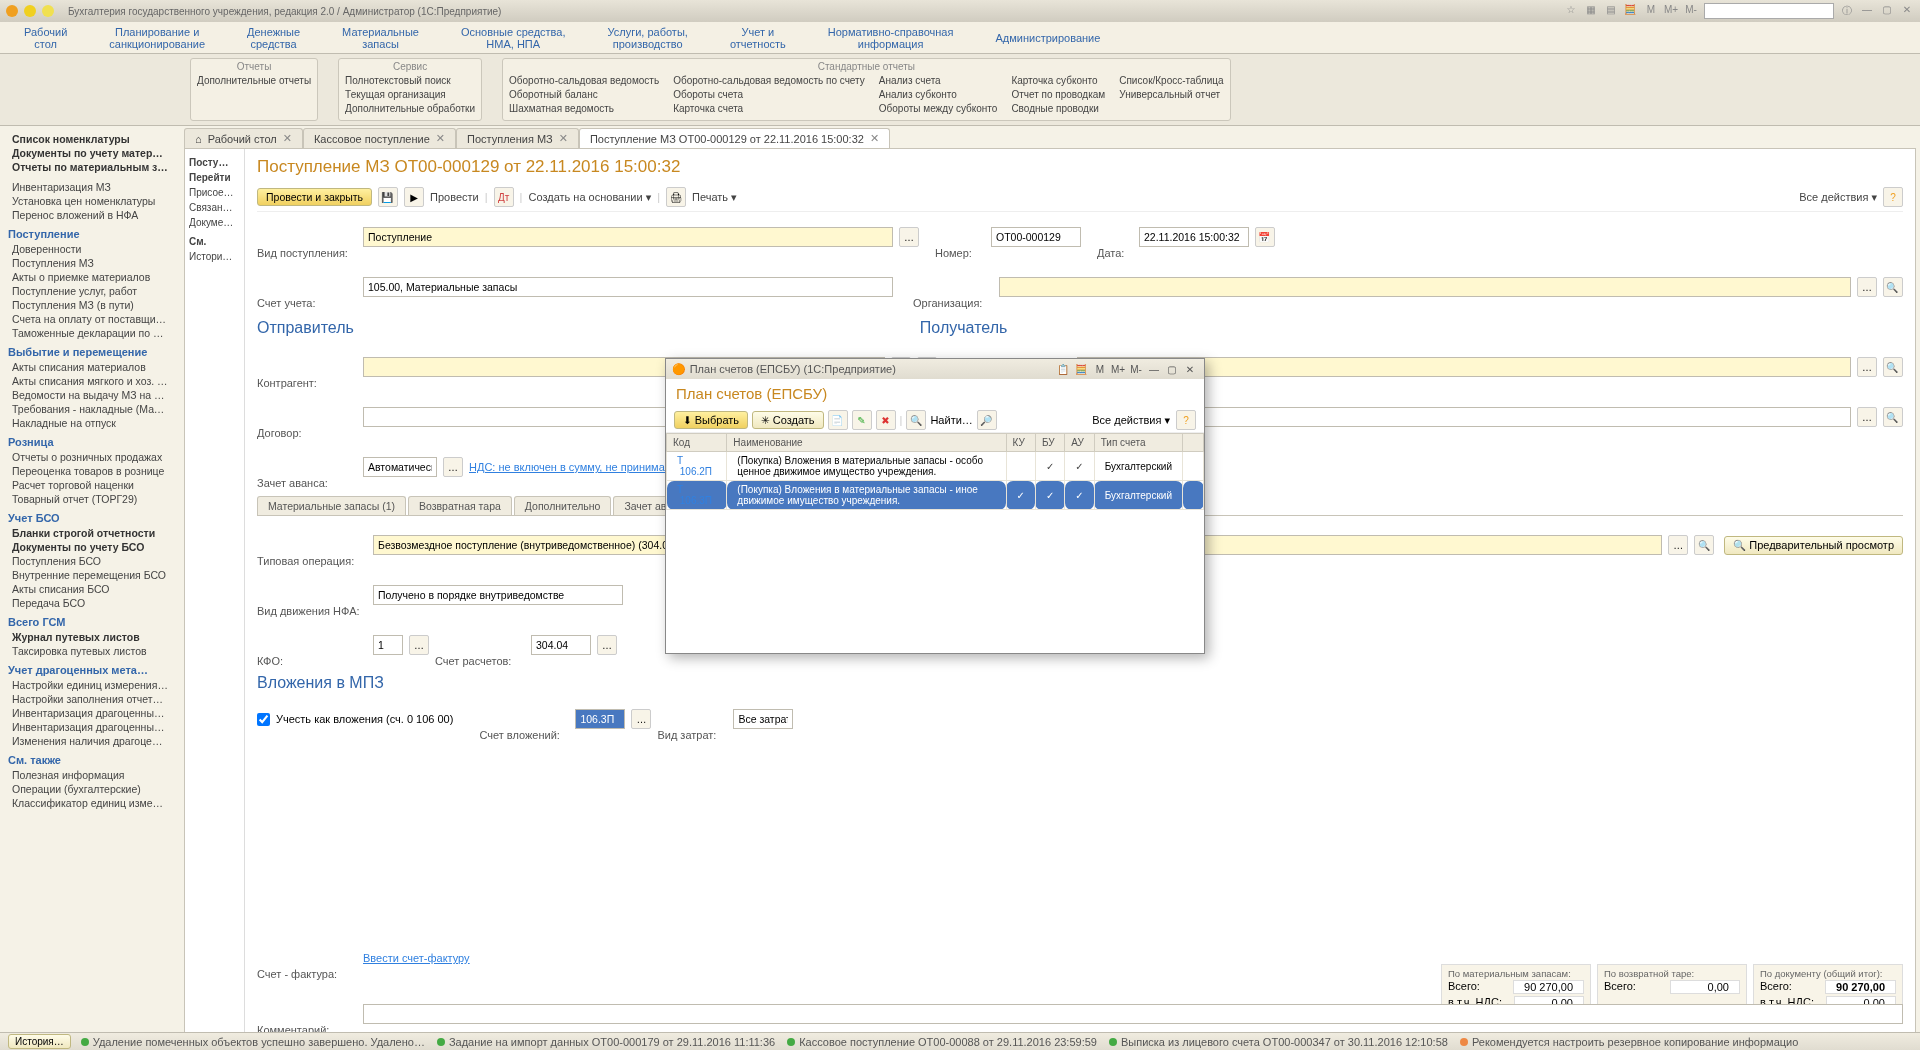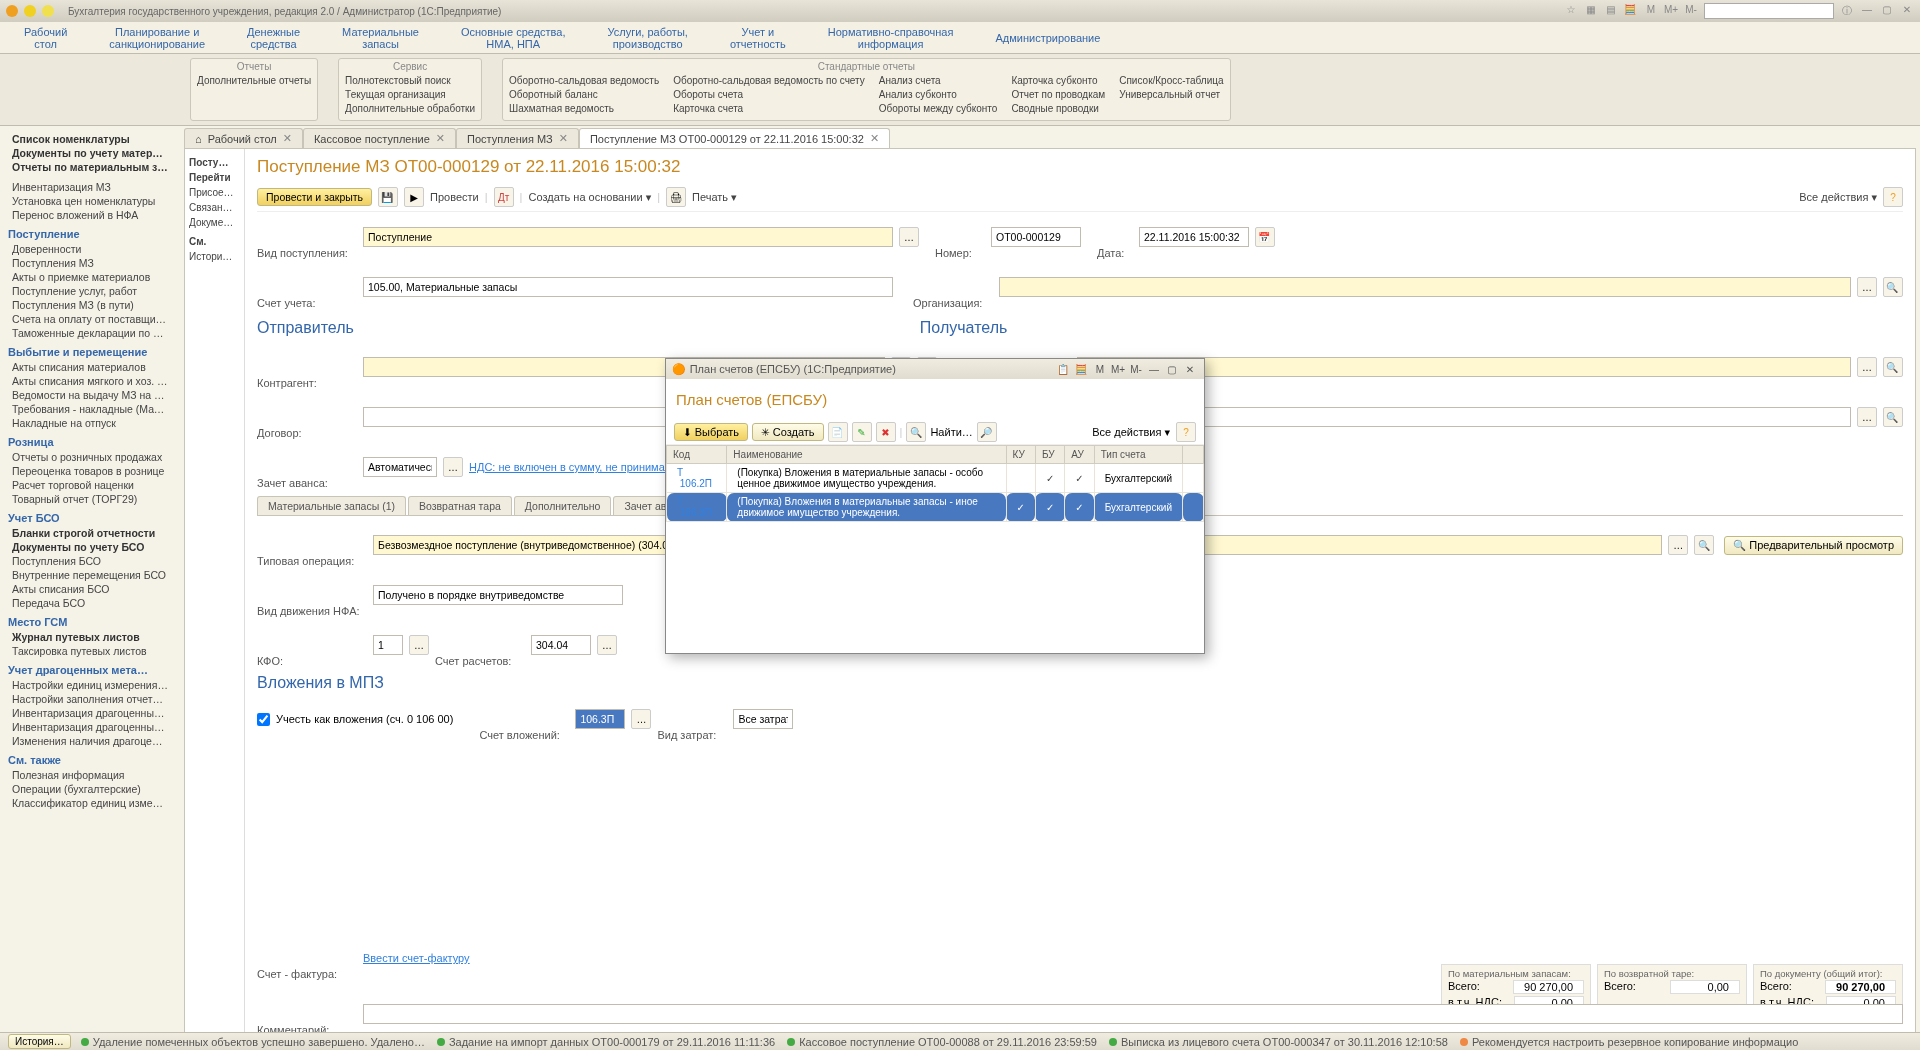--- a/index.html
+++ b/index.html
@@ -49,21 +49,21 @@
 .totals{position:absolute;bottom:28px;right:12px;display:flex;gap:6px;}
 .totals .tc{border:1px solid #ddd;background:#f8f4e8;padding:3px 6px;width:150px;}
 .totals .tc .th{color:#666;font-size:9.5px;}
 .totals .tc .r{display:flex;justify-content:space-between;font-size:10px;padding:1px 0;}
 .totals .tc .r span:last-child{background:#fff;border:1px solid #ddd;padding:0 10px;min-width:70px;text-align:right;}
 .totals .tc .rb span:last-child{font-weight:bold;}
 .popup{position:absolute;left:665px;top:358px;width:540px;height:296px;background:#fff;border:1px solid #888;box-shadow:4px 4px 12px rgba(0,0,0,0.3);display:flex;flex-direction:column;z-index:100;}
 .popup .pt{height:20px;background:linear-gradient(#f0ece0,#e0dcd0);display:flex;align-items:center;padding:0 6px;gap:4px;font-size:10.5px;color:#555;}
 .popup .pt .r{margin-left:auto;display:flex;gap:2px;}
 .popup .pt .r span{width:16px;text-align:center;font-size:10px;cursor:pointer;}
-.popup .ptitle{color:#c88820;font-size:15px;padding:12px 10px;}
+.popup .ptitle{color:#c88820;font-size:15px;padding:6px 10px;}
 .popup .pbar{display:flex;align-items:center;gap:4px;padding:2px 8px;border-bottom:1px solid #eee;}
 .popup .pbar .r{margin-left:auto;display:flex;gap:6px;align-items:center;}
 .ptable{flex:1;overflow:auto;}
 .ptable table{width:100%;border-collapse:collapse;}
 .ptable th{background:#f0ece0;border:1px solid #d0ccc0;padding:3px 6px;font-size:10px;font-weight:normal;color:#555;text-align:left;}
 .ptable td{border:1px solid #e8e4d8;padding:3px 10px;font-size:10px;}
 .ptable tr.sel2 td{background:#4878c0;color:#fff;border-radius:7px;}
 .chk{color:#444;}
 .statusbar{position:fixed;bottom:0;left:0;right:0;height:18px;background:linear-gradient(#f0ece0,#e0dcd0);border-top:1px solid #c0bcb0;display:flex;align-items:center;gap:10px;padding:0 8px;font-size:10px;color:#555;}
 .statusbar .si{display:flex;align-items:center;gap:4px;white-space:nowrap;overflow:hidden;}
@@ -183,21 +183,21 @@
       <a>Переоценка товаров в рознице</a>
       <a>Расчет торговой наценки</a>
       <a>Товарный отчет (ТОРГ29)</a>
       <div class="grp">Учет БСО</div>
       <a class="b">Бланки строгой отчетности</a>
       <a class="b">Документы по учету БСО</a>
       <a>Поступления БСО</a>
       <a>Внутренние перемещения БСО</a>
       <a>Акты списания БСО</a>
       <a>Передача БСО</a>
-      <div class="grp">Место ГСМ</div>
+      <div class="grp">Всего ГСМ</div>
       <a class="b">Журнал путевых листов</a>
       <a>Таксировка путевых листов</a>
       <div class="grp">Учет драгоценных мета…</div>
       <a>Настройки единиц измерения …</a>
       <a>Настройки заполнения отчето…</a>
       <a>Инвентаризация драгоценных …</a>
       <a>Инвентаризация драгоценных …</a>
       <a>Изменения наличия драгоценн…</a>
       <div class="grp">См. также</div>
       <a>Полезная информация</a>

